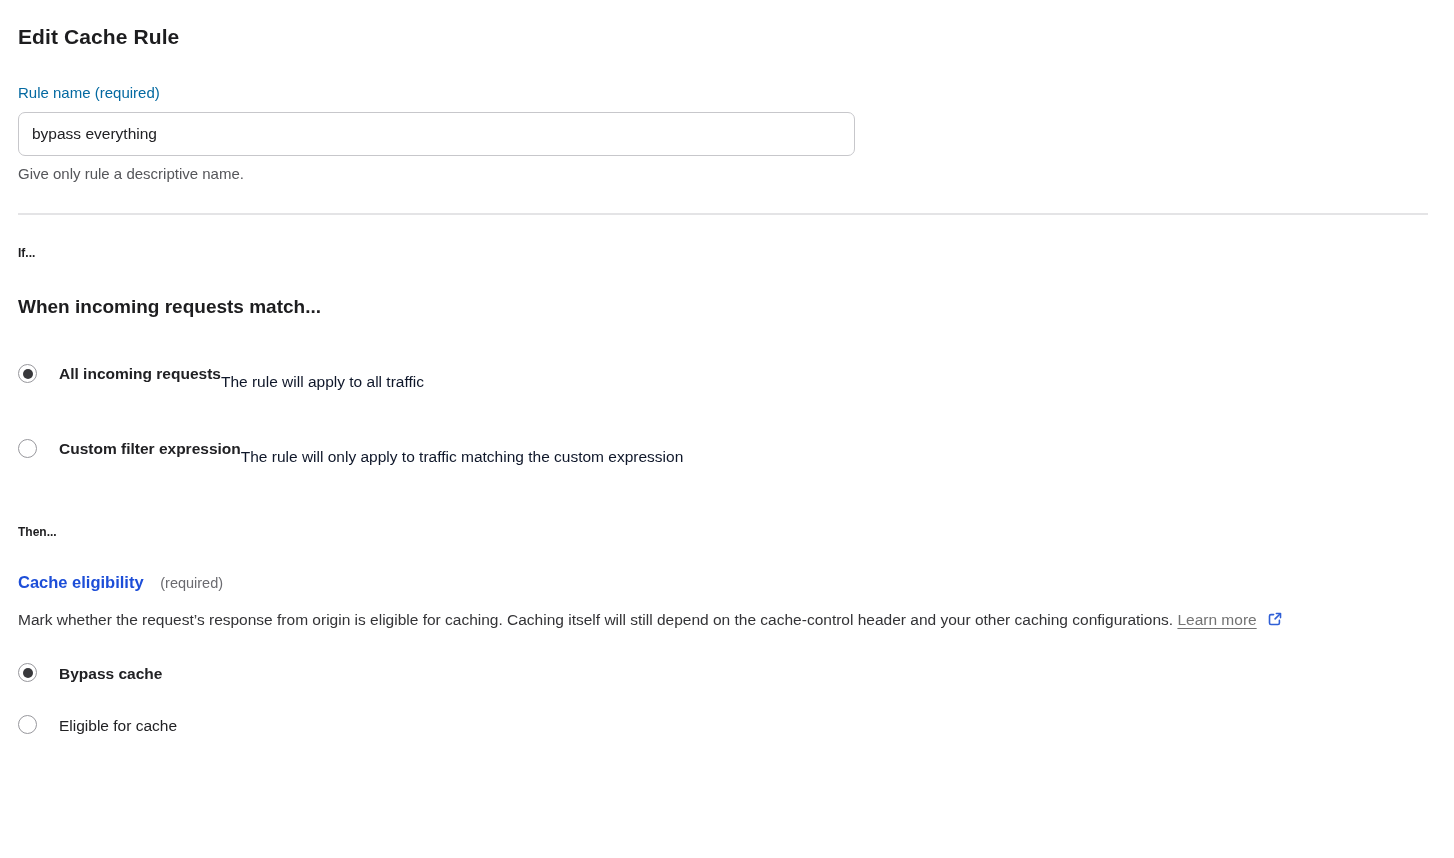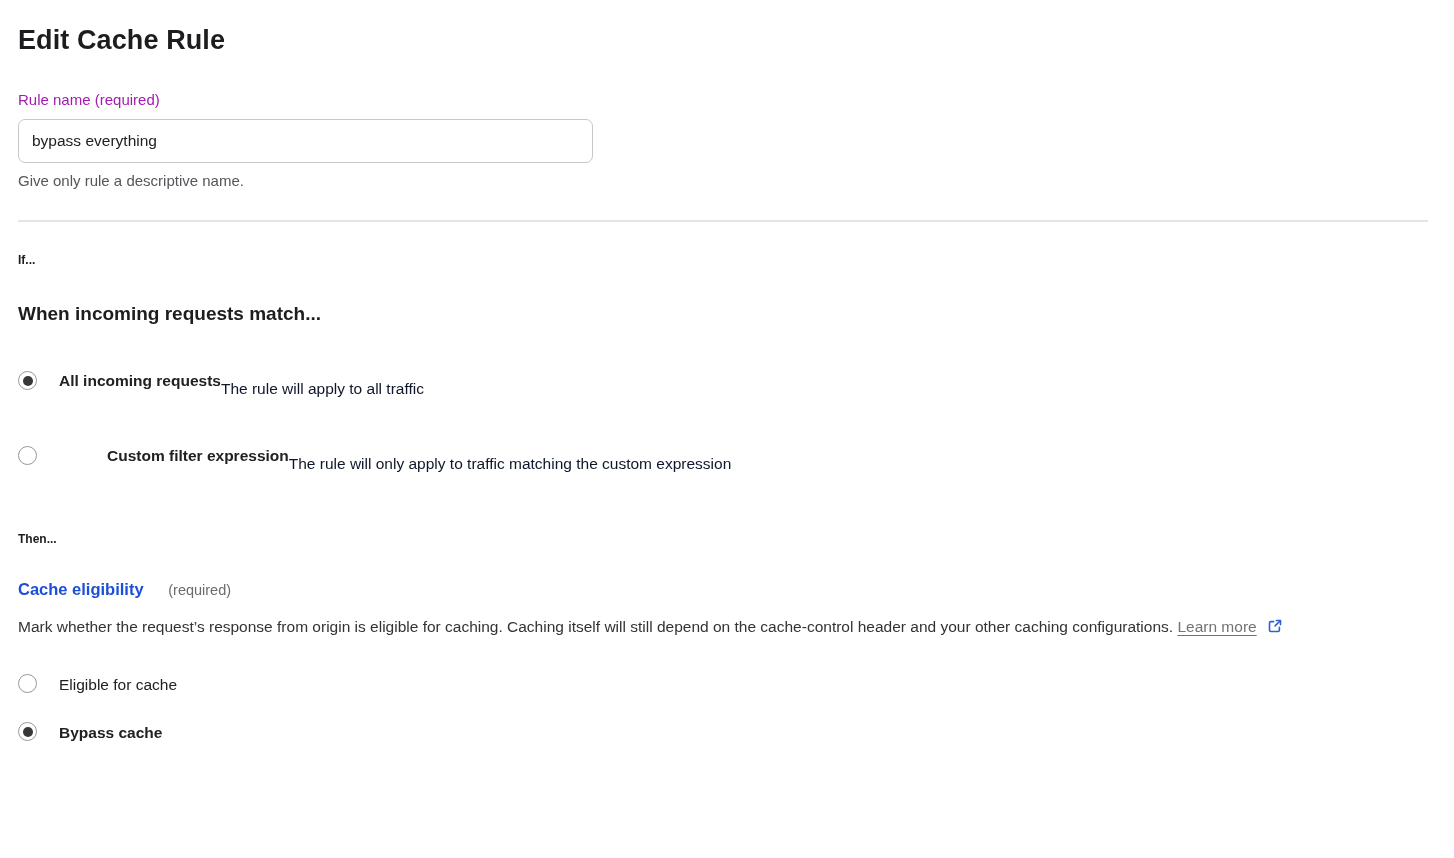--- a/index.html
+++ b/index.html
@@ -8,34 +8,34 @@
     font-family: "Liberation Sans", "DejaVu Sans", sans-serif;
     color: #212124;
     width: 1454px;
     height: 858px;
     overflow: hidden;
   }
   .page {
     padding: 25px 26px 0 18px;
   }
   .page-title {
-    font-size: 27px;
+    font-size: 21px;
     font-weight: 700;
     letter-spacing: 0.1px;
     color: #1d1d1f;
   }
   .field-label {
     margin-top: 35px;
     font-size: 15px;
-    color: #a21caf;
+    color: #0369a1;
   }
   .rule-name-input {
     display: block;
     margin-top: 11px;
-    width: 575px;
+    width: 837px;
     height: 44px;
     border: 1px solid #c7c7cb;
     border-radius: 7px;
     padding: 0 13px;
     font-family: "Liberation Sans", "DejaVu Sans", sans-serif;
     font-size: 15.5px;
     color: #212124;
     outline: none;
     background: #ffffff;
   }
@@ -61,21 +61,21 @@
     font-size: 19px;
     font-weight: 700;
     color: #1d1d1f;
   }
   .radio-option {
     display: flex;
     align-items: flex-start;
     cursor: pointer;
   }
   .radio-option.first-group-1 { margin-top: 45px; }
-  .radio-option.second-group-1 { margin-top: 46px; gap: 48px; }
+  .radio-option.second-group-1 { margin-top: 46px; }
   .radio {
     flex: 0 0 auto;
     width: 19px;
     height: 19px;
     border: 1.5px solid #98989d;
     border-radius: 50%;
     background: #ffffff;
     margin-top: 1px;
     position: relative;
   }
@@ -112,21 +112,21 @@
     font-size: 16.5px;
   }
   .eligibility-label {
     font-weight: 700;
     color: #1d4ed8;
   }
   .eligibility-required {
     font-size: 14.5px;
     font-weight: 400;
     color: #6b6b70;
-    margin-left: 20px;
+    margin-left: 12px;
   }
   .eligibility-desc {
     margin-top: 13px;
     max-width: 1392px;
     font-size: 15.5px;
     line-height: 29px;
     color: #333336;
   }
   .learn-more-link {
     color: #737373;
@@ -192,27 +192,27 @@
     <a class="learn-more-link">Learn more</a>
     <span class="external-link-icon">
       <svg width="16" height="16" viewBox="0 0 16 16" fill="none" stroke="currentColor" stroke-width="1.6" stroke-linecap="round" stroke-linejoin="round">
         <path d="M6.6 3.6 H3.9 C3.13 3.6 2.5 4.23 2.5 5 V12.1 C2.5 12.87 3.13 13.5 3.9 13.5 H11 C11.77 13.5 12.4 12.87 12.4 12.1 V9.4"></path>
         <path d="M9.4 2.5 H13.5 V6.6"></path>
         <path d="M13.2 2.8 L8.1 7.9"></path>
       </svg>
     </span>
   </p>
 
+  <label class="radio-option bypass">
+    <span class="radio selected"></span>
+    <span class="radio-texts">
+      <span class="radio-label">Bypass cache</span>
+    </span>
+  </label>
+
   <label class="radio-option eligible">
     <span class="radio"></span>
     <span class="radio-texts">
       <span class="radio-label normal">Eligible for cache</span>
     </span>
   </label>
 
-  <label class="radio-option bypass">
-    <span class="radio selected"></span>
-    <span class="radio-texts">
-      <span class="radio-label">Bypass cache</span>
-    </span>
-  </label>
-
 </div>
 
 </body></html>

